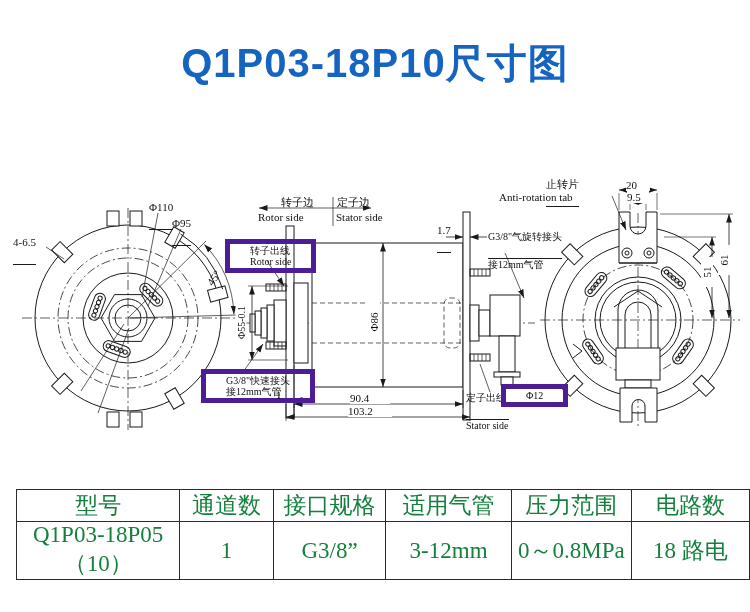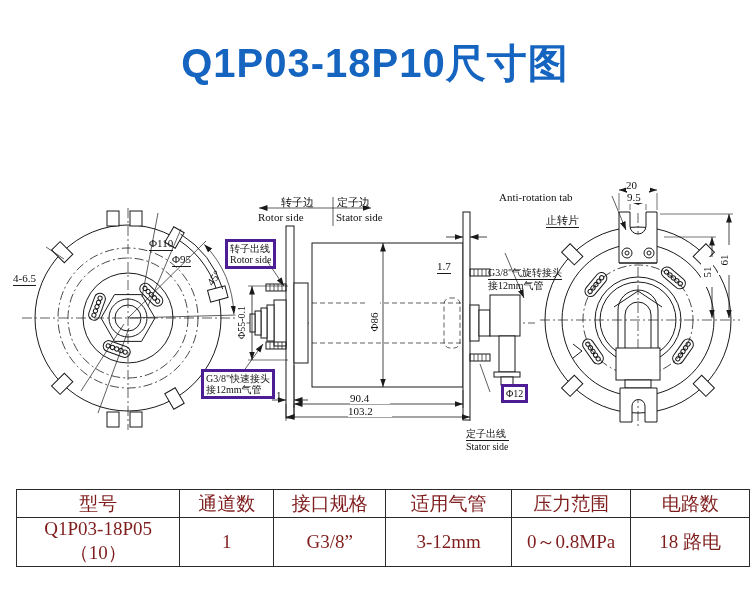--- a/index.html
+++ b/index.html
@@ -4,28 +4,28 @@
 <style>
   html,body{margin:0;padding:0;background:#fff;}
   .page{position:relative;width:750px;height:612px;background:#ffffff;overflow:hidden;
         font-family:"Liberation Serif","DejaVu Serif",serif;}
   .title{position:absolute;left:0;top:36px;width:750px;text-align:center;
          font-family:"Liberation Sans","DejaVu Sans",sans-serif;
          font-size:40px;font-weight:700;letter-spacing:1px;}
   svg.art{position:absolute;left:0;top:0;}
   .lbl{position:absolute;font-size:11px;color:#111;line-height:12px;white-space:nowrap;}
   .s10{font-size:10px;line-height:11px;}
-  .u{border-bottom:1px solid #1a1a1a;padding-bottom:1px;margin-top:36px;}
-  .box{border:3px solid #4c1d95;padding:1px 2px;}
+  .u{border-bottom:1px solid #1a1a1a;padding-bottom:16px;}
+  .box{border:5px solid #4c1d95;padding:1px 20px;}
   .vert{transform:rotate(-90deg);transform-origin:center center;text-align:center;}
   .ctr{}
   .wbg{background:#fff;}
   
   .spec{position:absolute;left:16px;top:489px;border-collapse:collapse;
-        font-size:19px;color:#7f1d1d;}
+        font-size:23px;color:#15803d;}
   .spec th,.spec td{border:1px solid #2b2b2b;font-weight:400;text-align:center;
         height:27px;padding:0 4px;}
 </style>
 </head>
 <body>
 
 <div class="page">
 
   <div class="title" style="color: rgb(21, 101, 192);">Q1P03-18P10尺寸图</div>
 

